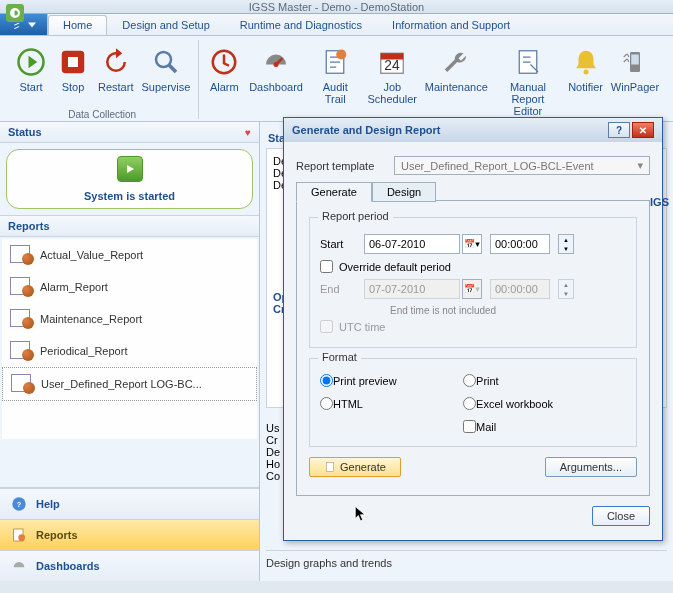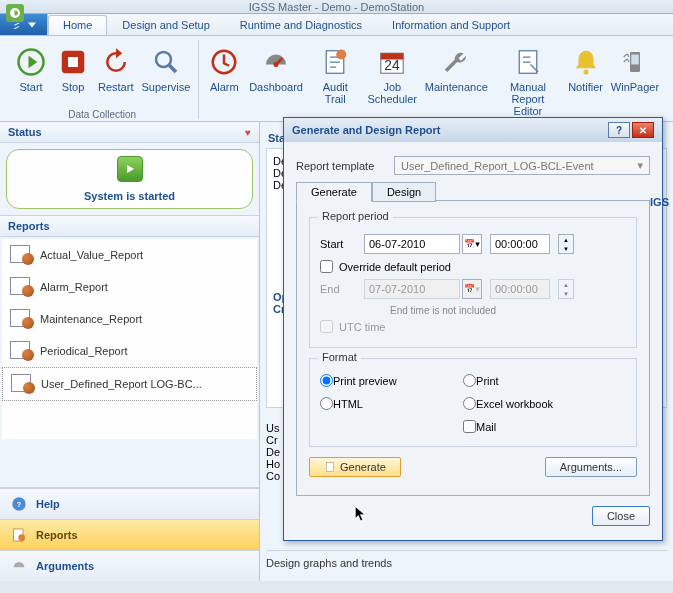--- a/index.html
+++ b/index.html
@@ -302,21 +302,21 @@
             </svg>
           </span>
           <span>Reports</span>
         </div>
       <div class="nav-item">
           <span class="nav-ico">
             <svg width="16" height="16" viewBox="0 0 24 24">
               <path d="M4 14a8 8 0 0116 0z" fill="#aaa"></path>
             </svg>
           </span>
-          <span>Arguments</span>
+          <span>Dashboards</span>
         </div>
     </div>
   </div>
   <div class="main">
     <div class="main-hdr">Sta</div>
     <div style="background:#fff; border:1px solid #c8d4e2; padding:6px; height:260px">
       <div>De</div>
       <div>De</div>
       <div>De</div>
       <div style="height:100px"></div>

